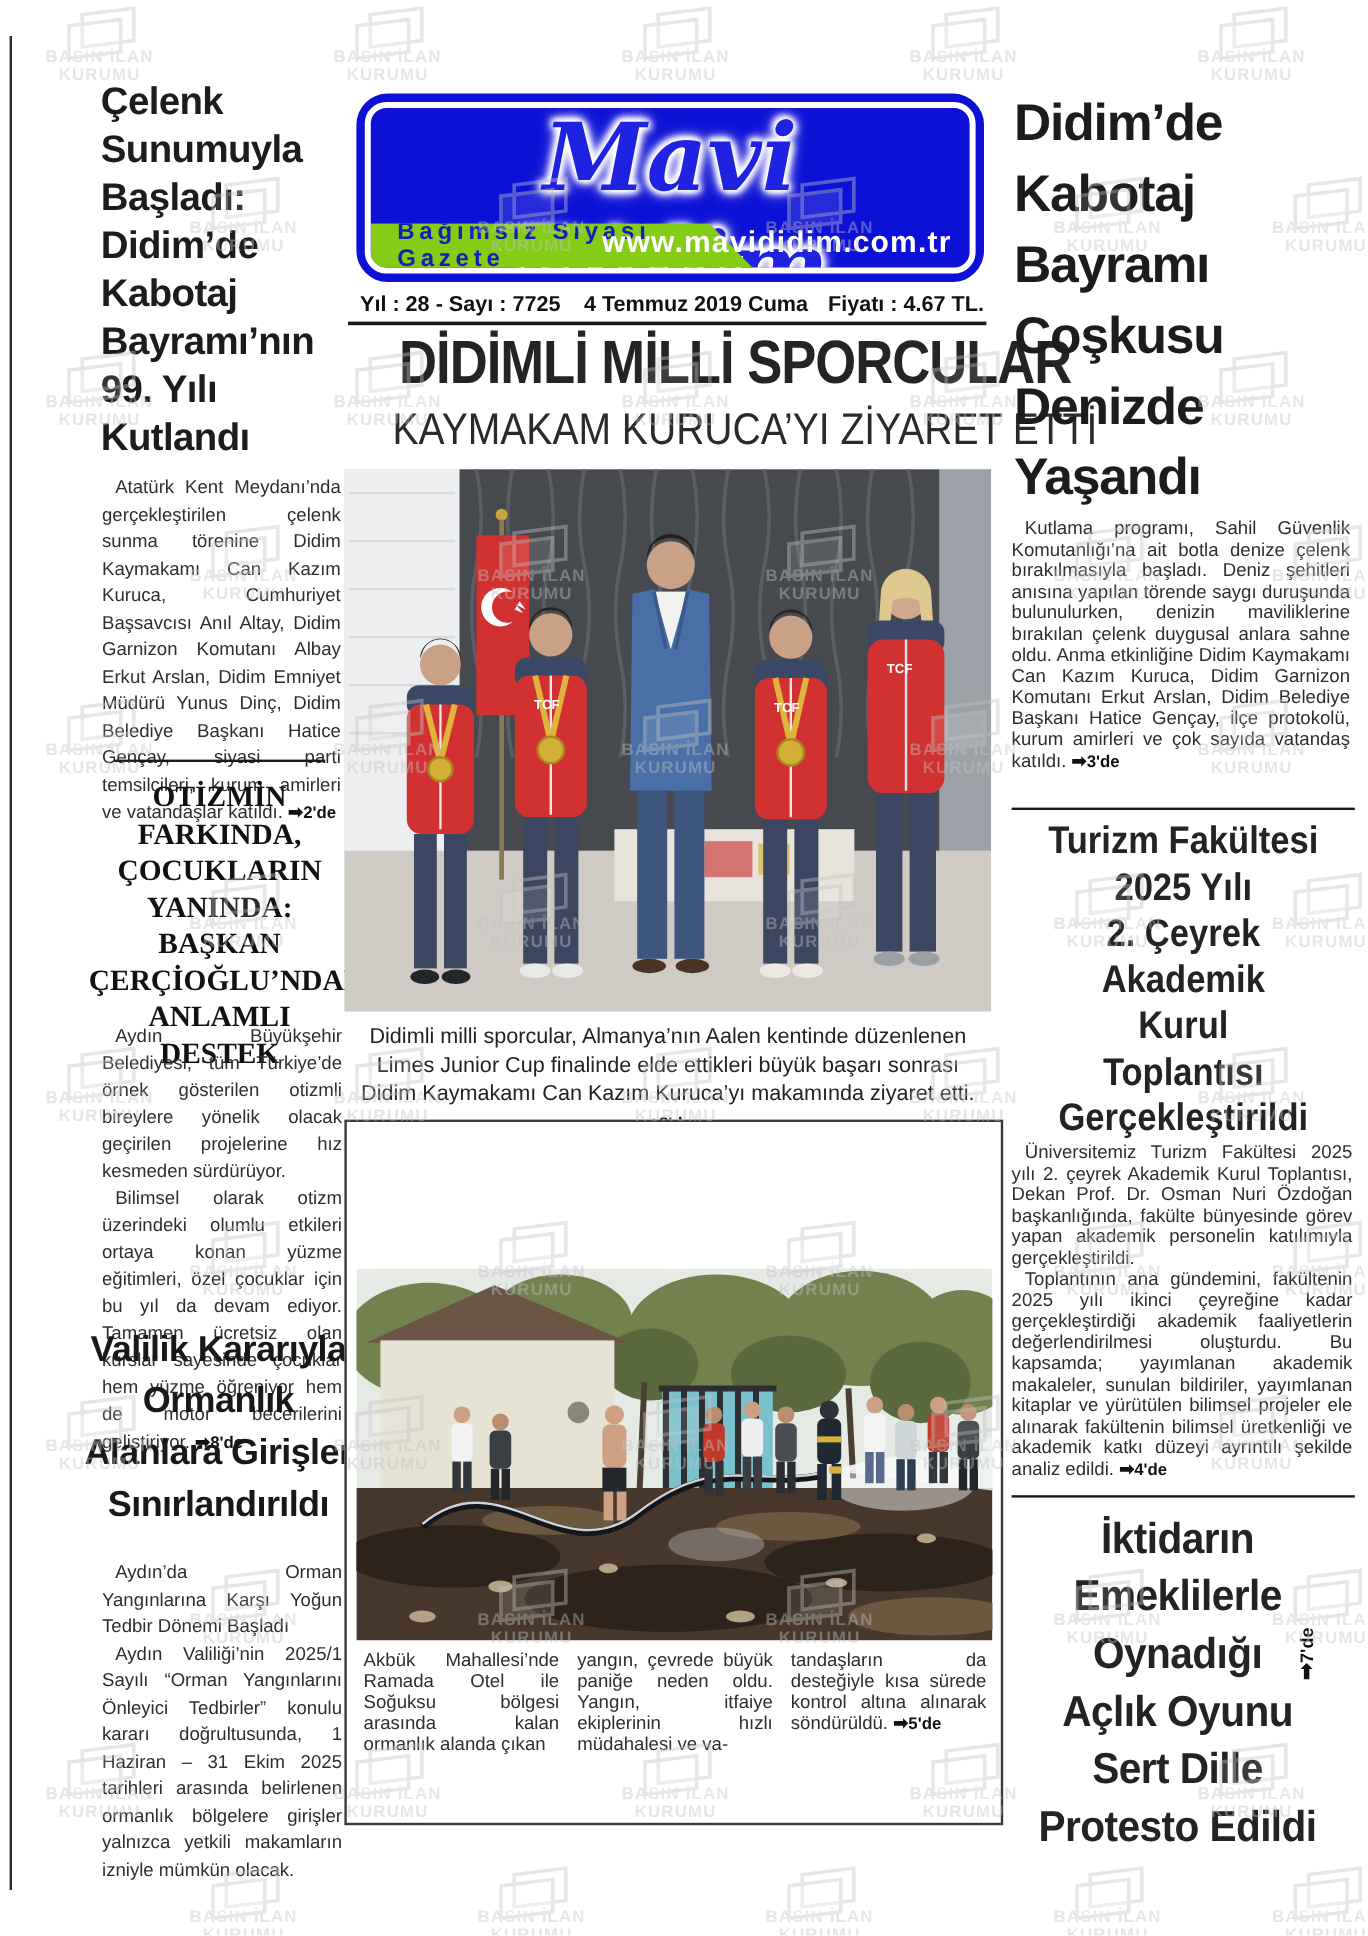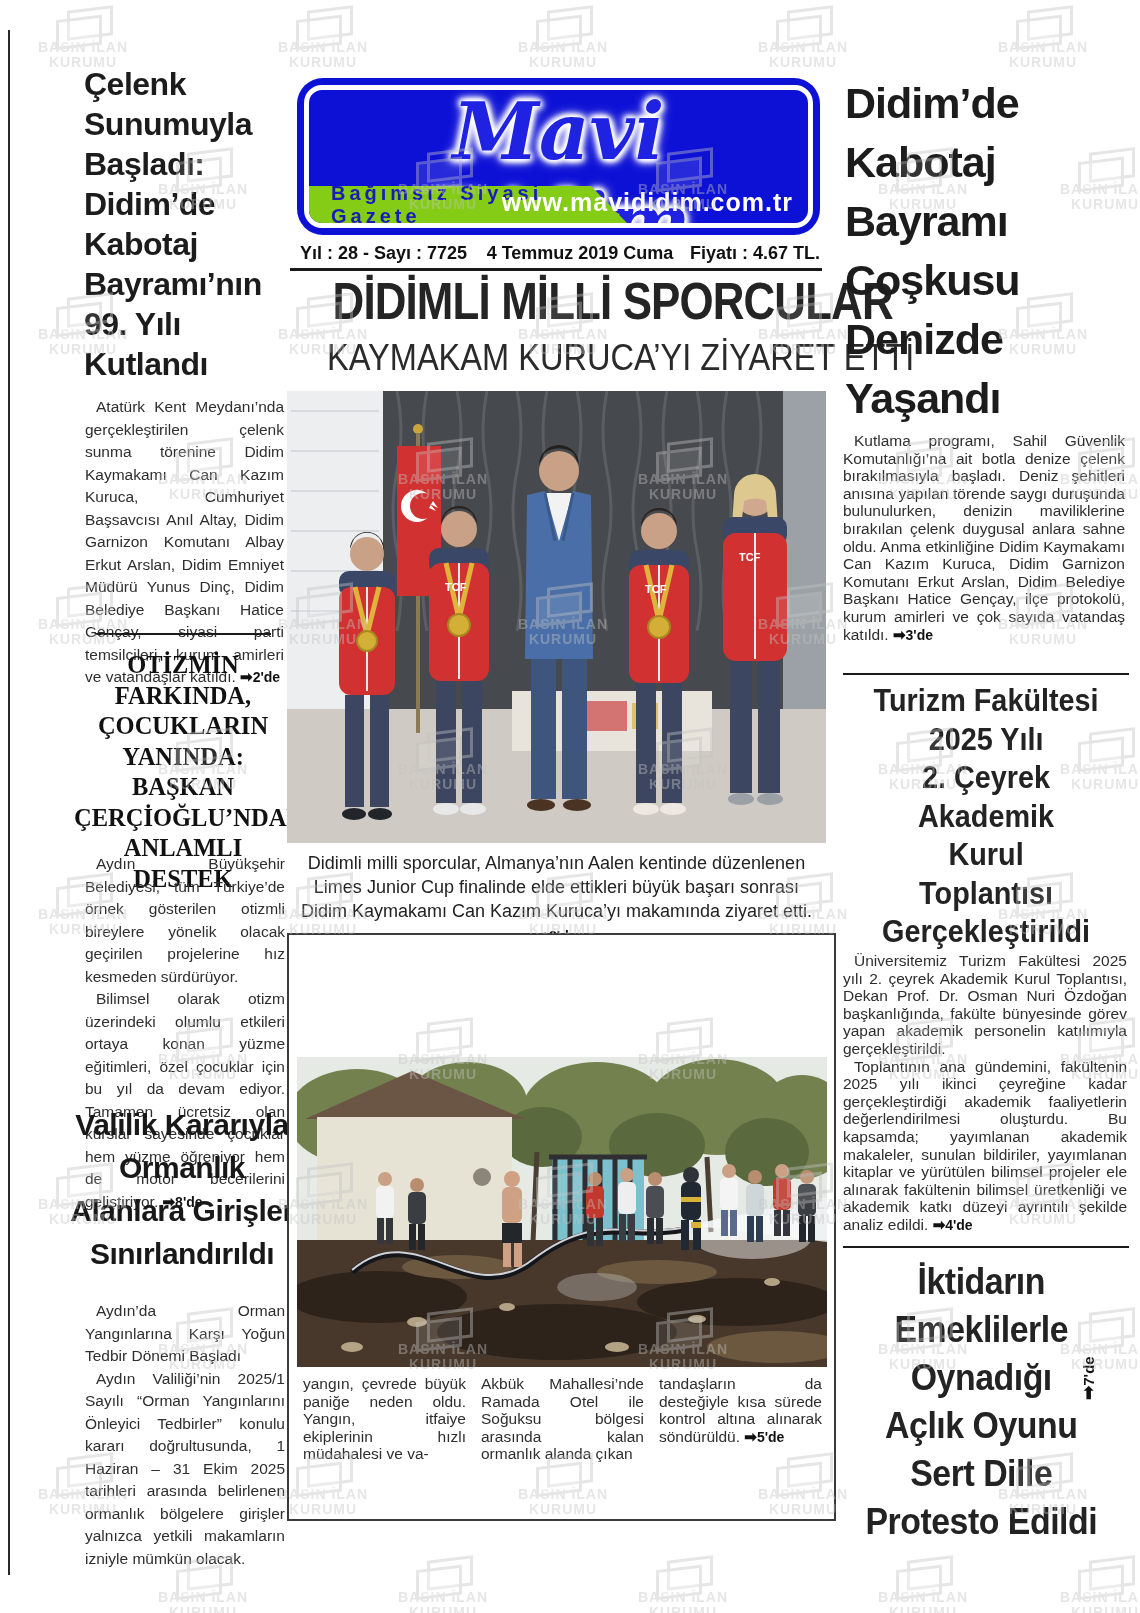--- a/index.html
+++ b/index.html
@@ -379,22 +379,22 @@
         </g>
       <g transform="translate(510,148)">
           <circle cx="0" cy="-28" r="7" fill="#b98e6f"></circle>
           <rect x="-9" y="-21" width="18" height="32" rx="5" fill="#3a3d42"></rect>
           <rect x="-8" y="11" width="7" height="26" fill="#23262a"></rect>
           <rect x="1" y="11" width="7" height="26" fill="#23262a"></rect>
         </g>
     </g>
   </svg>
   <div class="ak-cols">
+    <p>Akbük Mahallesi’nde Ramada Otel ile Soğuksu bölgesi arasında kalan ormanlık alanda çıkan</p>
     <p>yangın, çevrede büyük paniğe neden oldu. Yangın, itfaiye ekiplerinin hızlı müdahalesi ve va-</p>
-    <p>Akbük Mahallesi’nde Ramada Otel ile Soğuksu bölgesi arasında kalan ormanlık alanda çıkan</p>
     <p><span>tandaşların da desteğiyle kısa sürede kontrol altına alınarak söndürüldü.</span>
        <span class="jump"><span class="arr">➡</span><span>5'de</span></span></p>
   </div>
 </div>
 
 <div class="abs r1-head">Didim’de
 Kabotaj
 Bayramı
 Coşkusu
 Denizde

